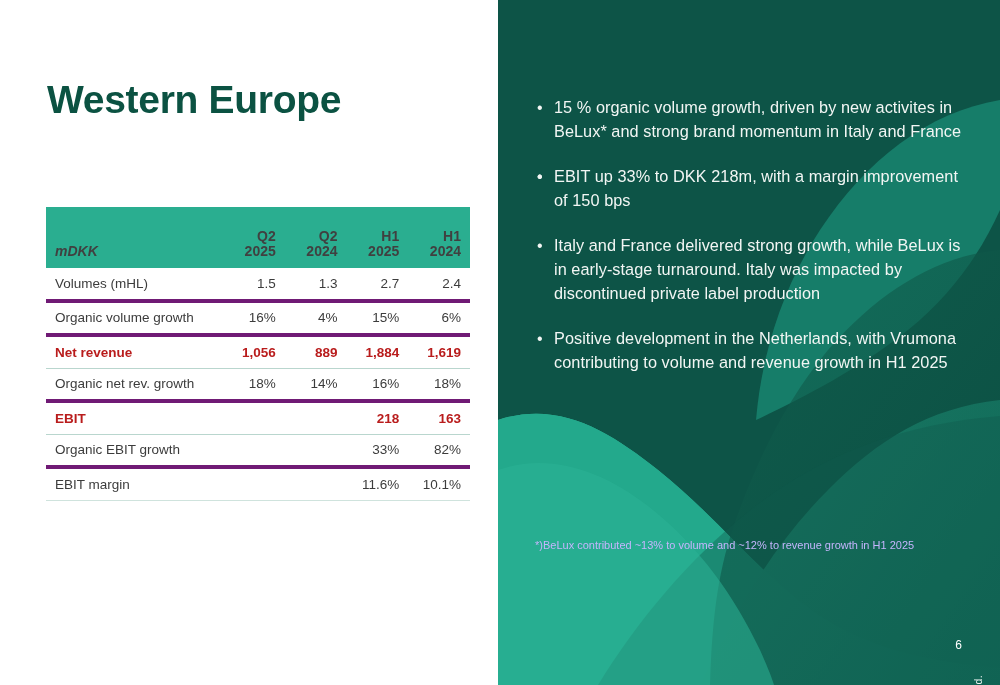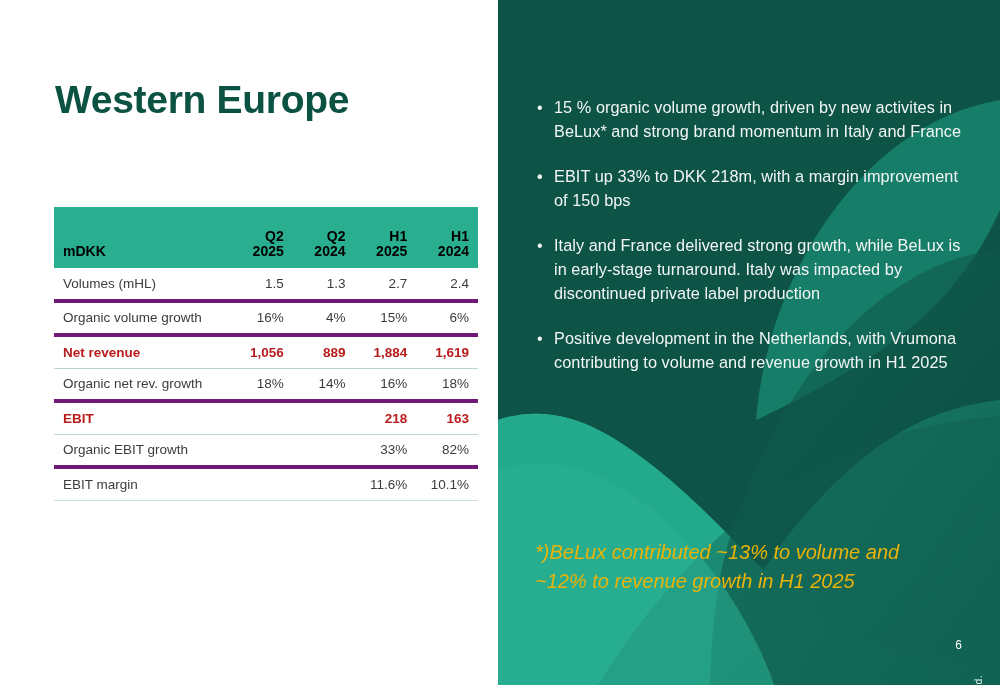--- a/index.html
+++ b/index.html
@@ -17,21 +17,21 @@
     position: relative;
     width: 1000px;
     height: 685px;
     background: #ffffff;
     overflow: hidden;
   }
 
   
   .left-pane {
     position: absolute;
-    left: 16px;
+    left: 8px;
     top: 0;
     width: 394px;
     height: 685px;
     background: #ffffff;
   }
   .page-title {
     position: absolute;
     left: 39px;
     top: 78px;
     font-size: 39px;
@@ -51,34 +51,35 @@
     table-layout: fixed;
     font-size: 13.5px;
     color: #3c3c3c;
   }
   .data-table th, .data-table td {
     padding: 0;
     margin: 0;
   }
   .data-table thead th {
     background: #2aae90;
-    color: #000000;
+    color: #404040;
     font-weight: bold;
     font-size: 14px;
     height: 53px;
     vertical-align: bottom;
     padding-bottom: 8px;
     text-align: right;
     padding-right: 9px;
   }
   .data-table thead th.label-col {
     text-align: left;
     padding-left: 9px;
     padding-right: 0;
     width: 168px;
+    font-style: italic;
   }
   .hdr-line {
     display: block;
     line-height: 1.12;
   }
   .data-table tbody td {
     height: 30.5px;
     border-bottom: 4px solid #701a75;
     text-align: right;
     padding-right: 9px;
@@ -140,24 +141,23 @@
     font-size: 16px;
     line-height: 1.47;
     color: #f2f6f4;
   }
   .footnote {
     position: absolute;
     left: 37px;
     top: 538px;
     width: 420px;
     z-index: 3;
-    color: #eab308;
-    font-size: 20px;
+    color: #c4b5fd;
+    font-size: 11px;
     line-height: 1.43;
-    font-style: italic;
   }
   .copyright {
     position: absolute;
     right: 4px;
     bottom: 10px;
     z-index: 4;
     color: #eaf3f0;
     font-size: 10.5px;
     letter-spacing: 0.4px;
     white-space: nowrap;

